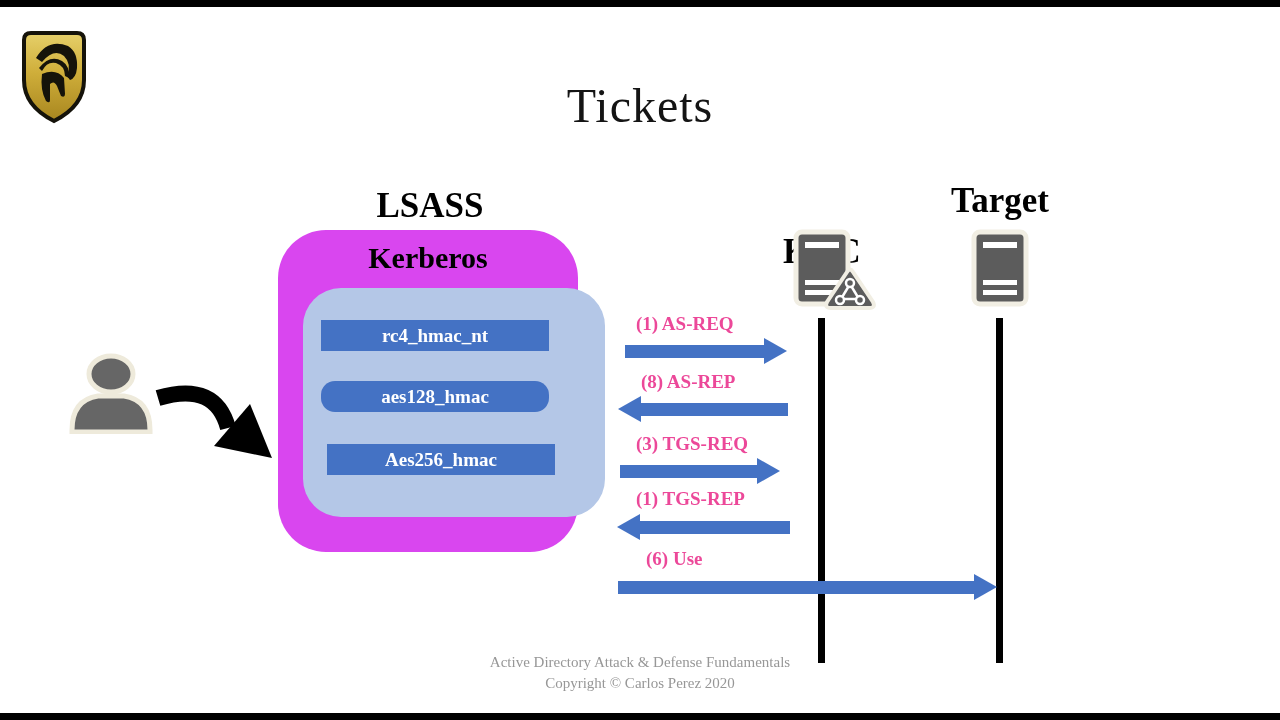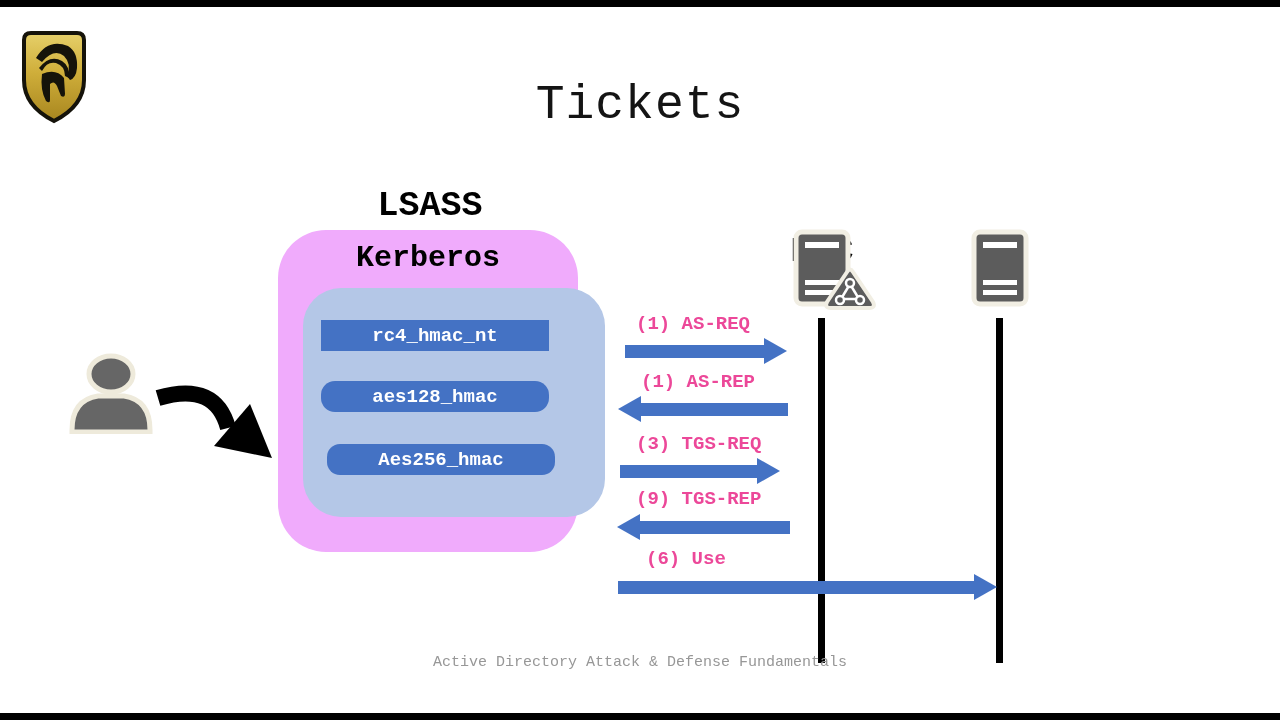--- a/index.html
+++ b/index.html
@@ -1,44 +1,44 @@
 <!DOCTYPE html>
 <html><head>
 <meta charset="utf-8">
 <style>
   html,body{margin:0;padding:0;background:#fff;}
   #stage{position:relative;width:1280px;height:720px;background:#ffffff;overflow:hidden;
-         font-family:Liberation Mono, monospace;}
+         font-family:Liberation Serif, serif;}
   .letterbox{position:absolute;left:0;width:1280px;height:7px;background:#000;}
   #bar-top{top:0;}
   #bar-bottom{top:713px;}
 
   
   #page-title{position:absolute;left:0;top:78px;width:1280px;text-align:center;
     font-size:48px;font-weight:300;color:#141414;letter-spacing:1px;}
 
   
   .actor-label{position:absolute;font-weight:700;color:#000;font-size:35px;white-space:nowrap;}
   #lsass-label{left:370px;top:186px;width:120px;text-align:center;}
   #kdc-label{left:782px;top:184px;width:80px;text-align:center;margin-top:48px;}
   #target-label{left:944px;top:181px;width:112px;text-align:center;}
 
   
   #kerberos-box{position:absolute;left:278px;top:230px;width:300px;height:322px;
-    background:#f0abfc;border-radius:48px;}
+    background:#d946ef;border-radius:48px;}
   #kerberos-title{position:absolute;left:0;top:11px;width:300px;text-align:center;
     font-size:30px;font-weight:700;color:#000;}
   #etype-box{position:absolute;left:25px;top:58px;width:302px;height:229px;
     background:#B4C7E7;border-radius:38px;}
   .etype-bar{position:absolute;left:18px;width:228px;height:31px;background:#4472C4;
     display:flex;align-items:center;justify-content:center;color:#fff;
     font-size:19px;font-weight:700;}
   #etype-1{top:32px;}
   #etype-2{top:93px;border-radius:14px;}
-  #etype-3{top:156px;left:24px;border-radius:13px;}
+  #etype-3{top:156px;left:24px;}
 
   
   .lifeline{position:absolute;width:7px;background:#000;top:318px;height:345px;}
   #kdc-lifeline{left:818px;}
   #target-lifeline{left:996px;}
 
   
   .msg-label{position:absolute;font-size:19px;font-weight:700;color:#ec4899;white-space:nowrap;}
   .shaft{position:absolute;height:13px;background:#4472C4;}
   .head{position:absolute;width:0;height:0;border-top:13px solid transparent;
@@ -73,20 +73,21 @@
     <path d="M12,12 Q12,5 19,5 L65,5 Q72,5 72,12 L72,52 Q72,78 42,93 Q12,78 12,52 Z" fill="url(#gold)" stroke="#15130a" stroke-width="4"></path>
     <path d="M24,30 Q36,10 56,18 Q66,24 65,40 Q64,50 58,52 L55,48 Q60,36 52,28 Q42,20 30,34 Z" fill="#15130a"></path>
     <path d="M27,40 Q38,26 50,33 Q58,38 57,50 L53,48 Q53,38 44,35 Q35,33 30,43 Z" fill="#15130a"></path>
     <path d="M30,46 Q44,40 52,50 L53,66 Q53,70 49,68 L45,58 Q42,52 38,56 L38,72 Q38,76 34,73 Q28,62 30,46 Z" fill="#15130a"></path>
   </svg>
 
   <div id="page-title">Tickets</div>
 
   <div class="actor-label" id="lsass-label">LSASS</div>
   <div class="actor-label" id="kdc-label">KDC</div>
+  <div class="actor-label" id="target-label">Target</div>
 
   <svg class="abs" style="left:788px;top:228px;" width="70" height="82" viewBox="0 0 70 82">
     <rect x="8" y="4" width="52" height="72" rx="6" fill="#5c5c5c" stroke="#f1eee3" stroke-width="5"></rect>
     <rect x="17" y="14" width="34" height="6" fill="#fff"></rect>
     <rect x="17" y="52" width="34" height="5" fill="#fff"></rect>
     <rect x="17" y="62" width="34" height="5" fill="#fff"></rect>
   </svg>
 
   <svg class="abs" style="left:822px;top:266px;" width="56" height="46" viewBox="0 0 56 46">
     <path d="M25,6 Q28,1 31,6 L51,36 Q54,42 47,42 L9,42 Q2,42 5,36 Z" fill="#5c5c5c" stroke="#f1eee3" stroke-width="4"></path>
@@ -124,31 +125,32 @@
 
   <svg class="abs" style="left:150px;top:372px;" width="135" height="105" viewBox="0 0 135 105">
     <path d="M8,26 C48,14 70,26 78,56" fill="none" stroke="#000" stroke-width="16"></path>
     <polygon points="100,32 122,86 64,74" fill="#000"></polygon>
   </svg>
 
   <div class="msg-label" style="left:636px;top:313px;">(1) AS-REQ</div>
   <div class="shaft" style="left:625px;top:345px;width:139px;"></div>
   <div class="head right" style="left:764px;top:338px;"></div>
 
-  <div class="msg-label" style="left:641px;top:371px;">(1) AS-REP</div>
+  <div class="msg-label" style="left:641px;top:371px;">(8) AS-REP</div>
   <div class="shaft" style="left:641px;top:403px;width:147px;"></div>
   <div class="head left" style="left:618px;top:396px;"></div>
 
   <div class="msg-label" style="left:636px;top:433px;">(3) TGS-REQ</div>
   <div class="shaft" style="left:620px;top:465px;width:137px;"></div>
   <div class="head right" style="left:757px;top:458px;"></div>
 
-  <div class="msg-label" style="left:636px;top:488px;">(9) TGS-REP</div>
+  <div class="msg-label" style="left:636px;top:488px;">(1) TGS-REP</div>
   <div class="shaft" style="left:640px;top:521px;width:150px;"></div>
   <div class="head left" style="left:617px;top:514px;"></div>
 
   <div class="msg-label" style="left:646px;top:548px;">(6) Use</div>
   <div class="shaft" style="left:618px;top:581px;width:356px;"></div>
   <div class="head right" style="left:974px;top:574px;"></div>
 
   <div class="footer-line" id="footer-1">Active Directory Attack &amp; Defense Fundamentals</div>
+  <div class="footer-line" id="footer-2">Copyright © Carlos Perez 2020</div>
 
 </div>
 
 </body></html>

